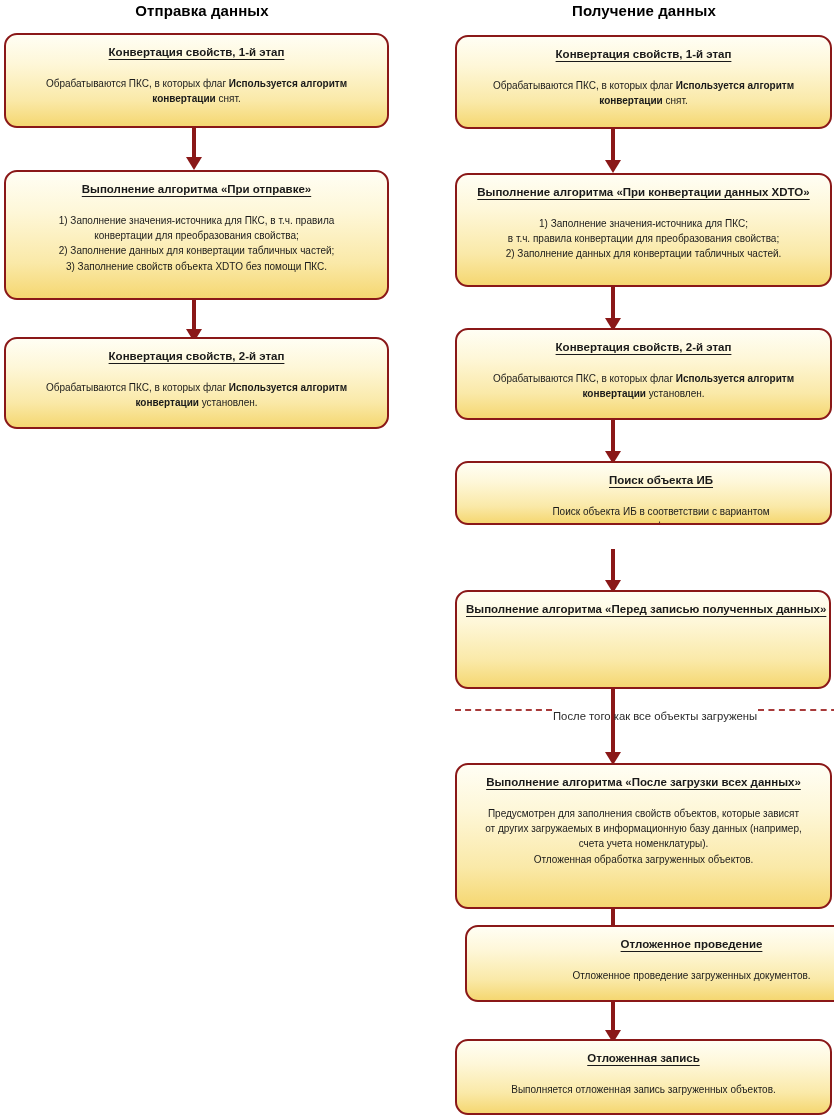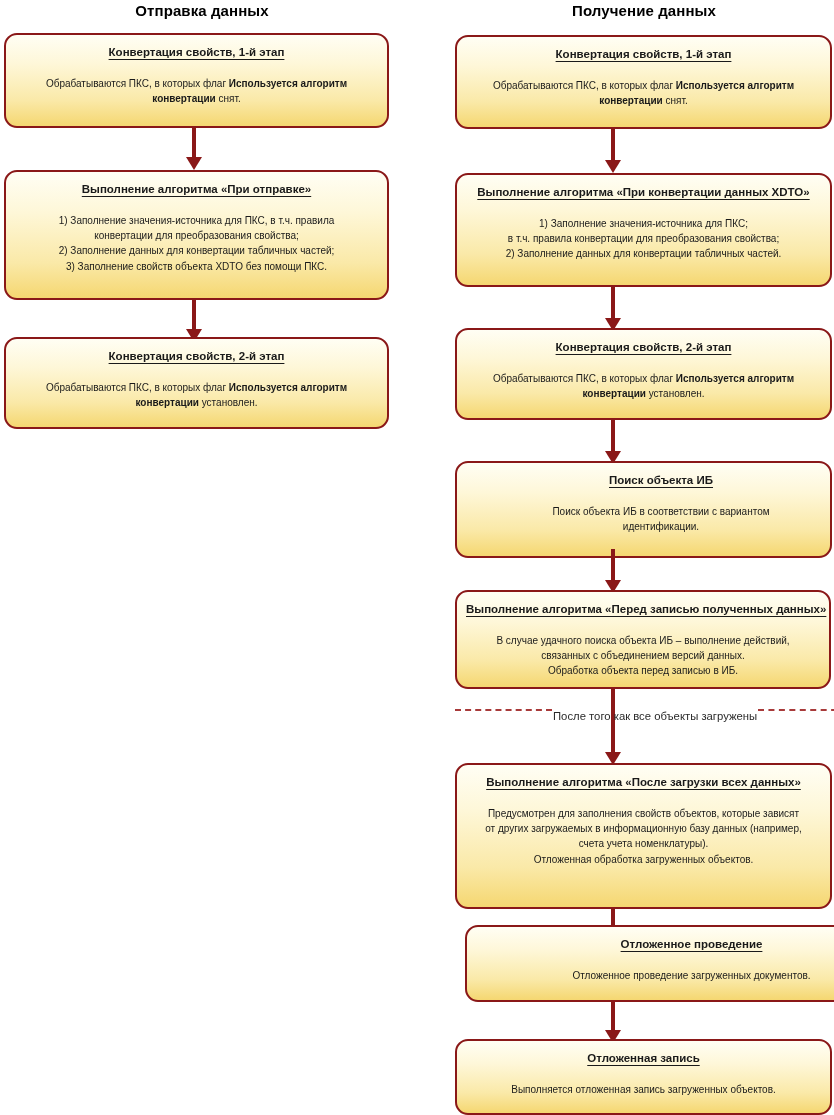--- a/index.html
+++ b/index.html
@@ -195,38 +195,34 @@
       <div class="node-body">
         <span class="ln"><span>Обрабатываются ПКС, в которых флаг </span><b>Используется алгоритм конвертации</b><span> установлен.</span></span>
       </div>
     </div>
 
     <div class="arrow" style="left:165px; top:420px; height:44px;">
       <div class="shaft" style="height:31px;"></div>
       <div class="head"></div>
     </div>
 
-    <div class="node" style="left:15px; top:461px; width:377px; height:97px;padding-left:44px;">
+    <div class="node" style="left:15px; top:461px; width:377px; height:64px;padding-left:44px;">
       <div class="node-title">Поиск объекта ИБ</div>
       <div class="node-body">
         <span class="ln">Поиск объекта ИБ в соответствии с вариантом идентификации.</span>
       </div>
     </div>
 
     <div class="arrow" style="left:165px; top:549px; height:44px;">
       <div class="shaft" style="height:31px;"></div>
       <div class="head"></div>
     </div>
 
     <div class="node" style="left:15px; top:590px; width:376px; height:99px;">
       <div class="node-title">Выполнение алгоритма «Перед записью полученных данных»</div>
-      <div class="node-body">
-        <span class="ln">В случае удачного поиска объекта ИБ – выполнение действий, связанных с объединением версий данных.</span>
-        <span class="ln">Обработка объекта перед записью в ИБ.</span>
-      </div>
     </div>
 
     <div class="arrow" style="left:165px; top:689px; height:76px;">
       <div class="shaft" style="height:63px;"></div>
       <div class="head"></div>
     </div>
 
     <div class="separator" style="left:15px; top:709px; width:377px;">
       <div class="dash-line dash-left"></div>
       <div class="sep-label">После того как все объекты загружены</div>

